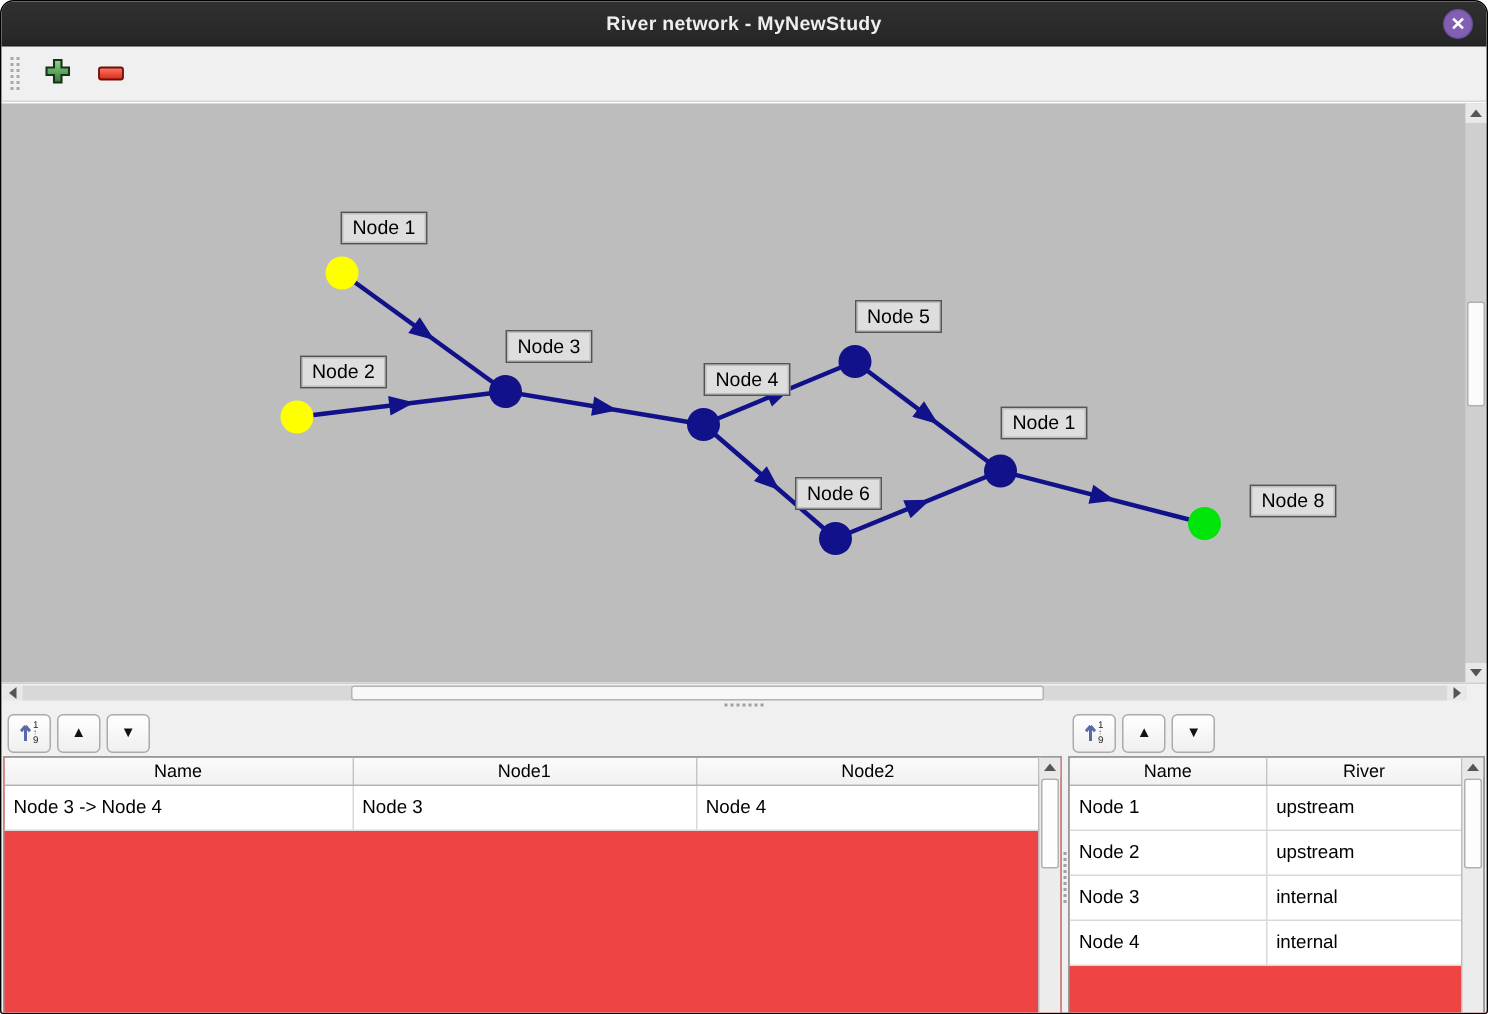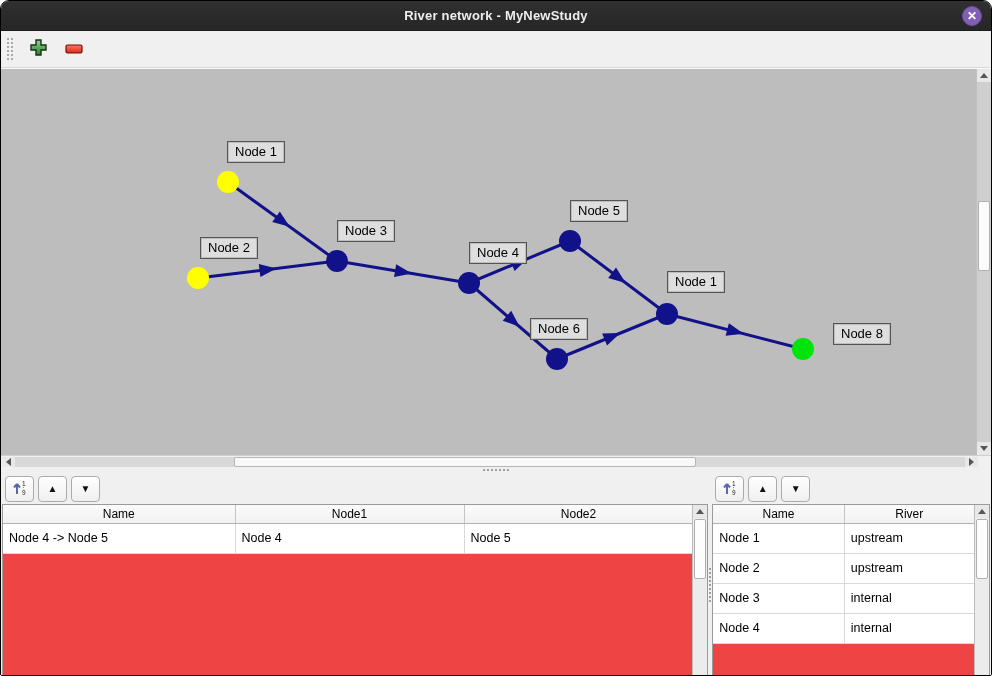--- a/index.html
+++ b/index.html
@@ -230,23 +230,23 @@
             </colgroup>
           <thead>
               <tr>
                 <th>Name</th>
                 <th>Node1</th>
                 <th>Node2</th>
               </tr>
             </thead>
           <tbody>
               <tr>
-                <td>Node 4 -&gt; Node 5</td>
+                <td>Node 3 -&gt; Node 4</td>
+                <td>Node 3</td>
                 <td>Node 4</td>
-                <td>Node 5</td>
               </tr>
             </tbody>
         </table>
         <div class="tbl-vscroll">
           <div class="sb-btn btn-top">
               <div class="arrow-up"></div>
             </div>
           <div class="thumb"></div>
           <div class="sb-btn btn-bottom">
               <div class="arrow-down"></div>

